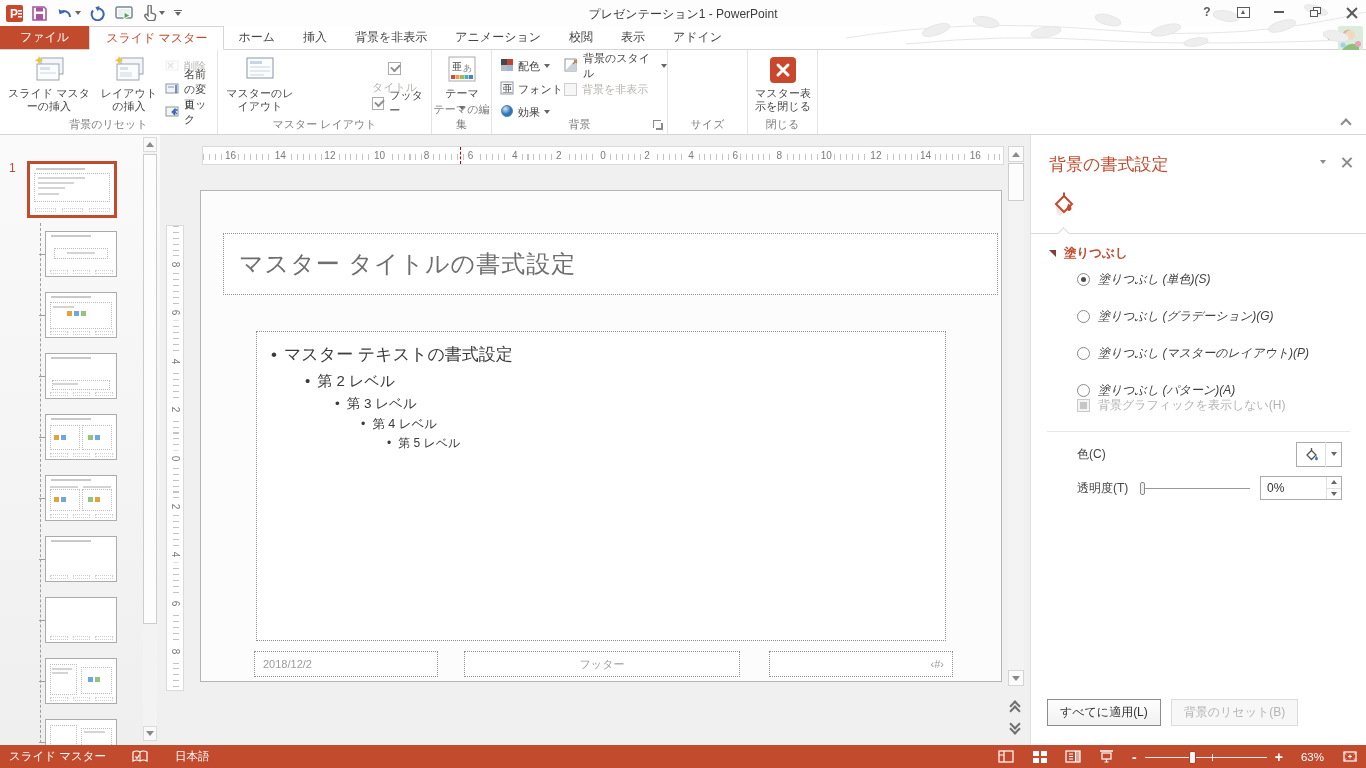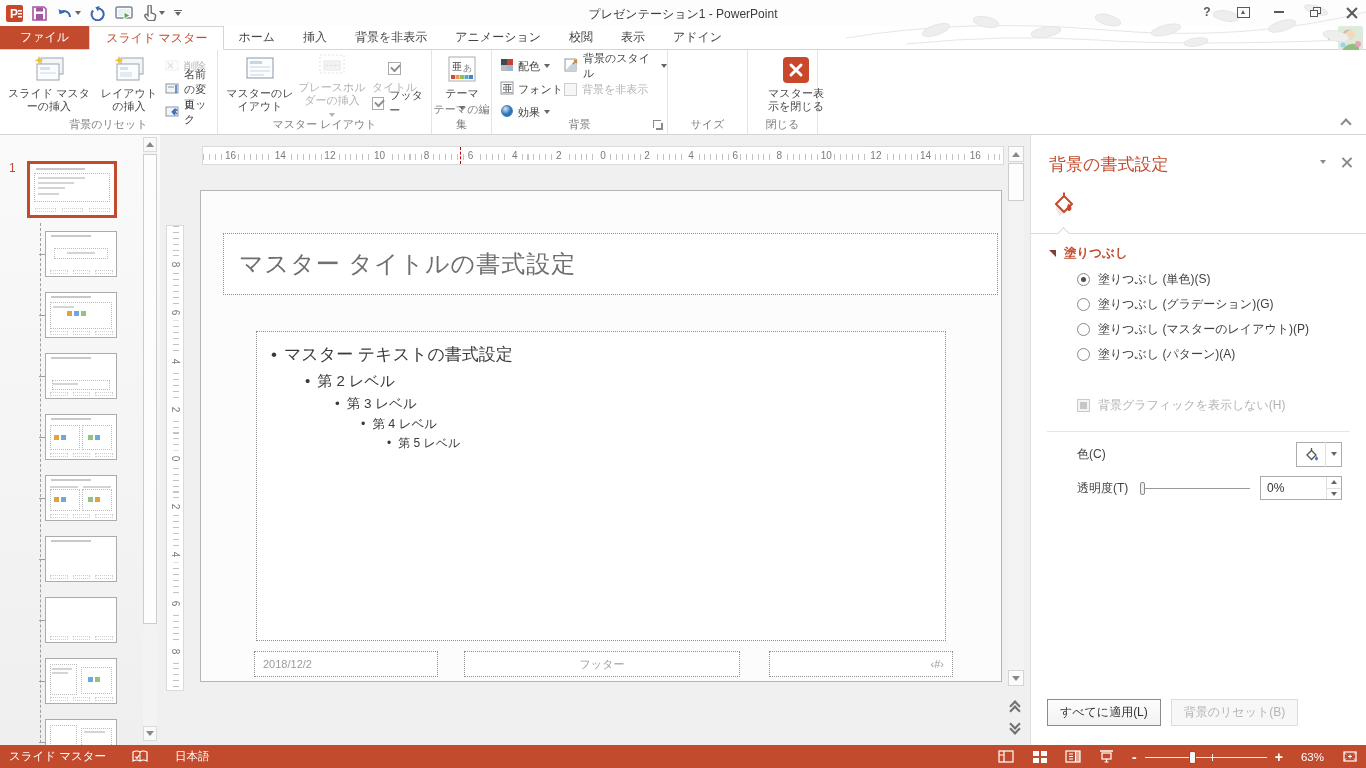--- a/index.html
+++ b/index.html
@@ -125,21 +125,21 @@
   #panel-title { position:absolute; left:18px; top:18px; font-size:17px; color:var(--accent); }
   #panel-ctrl { position:absolute; right:14px; top:22px; display:flex; gap:16px; align-items:center; color:#8A8A8A; }
   .pclose { position:relative; width:10px; height:10px; }
   .pclose::before,.pclose::after { content:""; position:absolute; left:4px; top:-1px; width:2px; height:13px; background:#8A8A8A; }
   .pclose::before { transform:rotate(45deg); } .pclose::after { transform:rotate(-45deg); }
   #bucket-tab { position:absolute; left:18px; top:56px; width:30px; height:30px; }
   #panel-div1 { position:absolute; left:0; right:0; top:98px; border-top:1px solid #D9D9D9; }
   #panel-notch { position:absolute; left:28px; top:94px; width:9px; height:9px; background:#fff; border-left:1px solid #D9D9D9; border-top:1px solid #D9D9D9; transform:rotate(45deg); }
   #fill-head { position:absolute; left:18px; top:110px; display:flex; align-items:center; gap:8px; font-weight:bold; color:var(--accent); font-size:12.5px; }
   #fill-head .tri { width:0; height:0; border-top:7px solid #7C4034; border-left:7px solid transparent; }
-  #fill-options { position:absolute; left:46px; top:136px; display:flex; flex-direction:column; gap:8px; }
+  #fill-options { position:absolute; left:46px; top:136px; display:flex; flex-direction:column; gap:20px;font-style:italic; }
   .fopt { display:flex; align-items:center; gap:8px; font-size:12px; color:#3F3F3F; cursor:default; }
   .radio { width:13px; height:13px; border-radius:50%; border:1px solid #8A8A8A; position:relative; background:#fff; }
   .radio.sel::after { content:""; position:absolute; left:3px; top:3px; width:5px; height:5px; border-radius:50%; background:#4E4E4E; }
   #hide-gfx { position:absolute; left:46px; top:262px; display:flex; align-items:center; gap:8px; font-size:12px; color:#B3B3B3; }
   #hide-gfx .cbox { border-color:#CACACA; background:#F4F4F4; }
   #hide-gfx .cbox::after { content:""; position:absolute; left:2px; top:2px; width:7px; height:7px; background:#C6C6C6; }
   #panel-div2 { position:absolute; left:16px; right:16px; top:296px; border-top:1px solid #E6E6E6; }
   #color-row { position:absolute; left:46px; right:24px; top:306px; height:26px; display:flex; align-items:center; justify-content:space-between; font-size:12px; }
   #color-btn { width:46px; height:25px; border:1px solid #ABABAB; background:#fff; display:flex; align-items:center; }
   #color-btn .half1 { width:28px; display:flex; justify-content:center; }
@@ -351,30 +351,20 @@
         <svg width="30" height="28">
             <rect x="2" y="2" width="26" height="20" fill="#FBFCFD" stroke="#8B97A3"></rect>
             <rect x="5" y="5" width="12" height="3" fill="#C9D6E2"></rect>
             <rect x="5" y="10" width="20" height="2" fill="#E1E8EF"></rect>
             <rect x="5" y="14" width="20" height="2" fill="#E1E8EF"></rect>
             <rect x="5" y="18" width="14" height="2" fill="#E1E8EF"></rect>
           </svg>
       </div>
       <div class="blabel">マスターのレイアウト</div>
     </div>
-    <div class="bigbtn disabled" style="left:78px;width:72px;">
-      <div class="bicon">
-        <svg width="30" height="28">
-            <rect x="3" y="2" width="24" height="18" fill="none" stroke="#B9BDC1" stroke-dasharray="2 2"></rect>
-            <rect x="7" y="8" width="16" height="9" fill="#E9EBED" stroke="#C4C8CC"></rect>
-            <path d="M10 10 v5 M14 10 v5 M18 10 v5 M7.5 12.5 h15" stroke="#C4C8CC"></path>
-          </svg>
-      </div>
-      <div class="blabel"><span>プレースホルダーの挿入</span><br><span class="caret" style="border-top-color:#B5B2AE;"></span></div>
-    </div>
     <div class="rcheck" style="position:absolute;left:154px;top:12px;flex-direction:column;">
       <span class="cbox checked"></span>
       <span style="color:#B5B2AE;">タイトル</span>
     </div>
     <div class="rcheck" style="position:absolute;left:154px;top:38px;">
       <span class="cbox checked"></span>
       <span>フッター</span>
     </div>
     <div class="rgroup-label">マスター レイアウト</div>
   </div>
@@ -447,21 +437,21 @@
     </div>
     <div class="dlg-launcher"></div>
     <div class="rgroup-label">背景</div>
   </div>
 
   <div class="rgroup" style="left:668px;width:80px;">
     <div class="rgroup-label">サイズ</div>
   </div>
 
   <div class="rgroup" style="left:748px;width:70px;">
-    <div class="bigbtn" style="left:15px;width:66px;font-family:Liberation Serif, serif;">
+    <div class="bigbtn" style="left:2px;width:66px;font-family:Liberation Serif, serif;">
       <div class="bicon">
         <svg width="28" height="28">
             <rect x="1" y="1" width="26" height="26" rx="4" fill="#C9472B"></rect>
             <path d="M9 9 l10 10 M19 9 l-10 10" stroke="#fff" stroke-width="3" stroke-linecap="round"></path>
           </svg>
       </div>
       <div class="blabel">マスター表示を閉じる</div>
     </div>
     <div class="rgroup-label">閉じる</div>
   </div>

